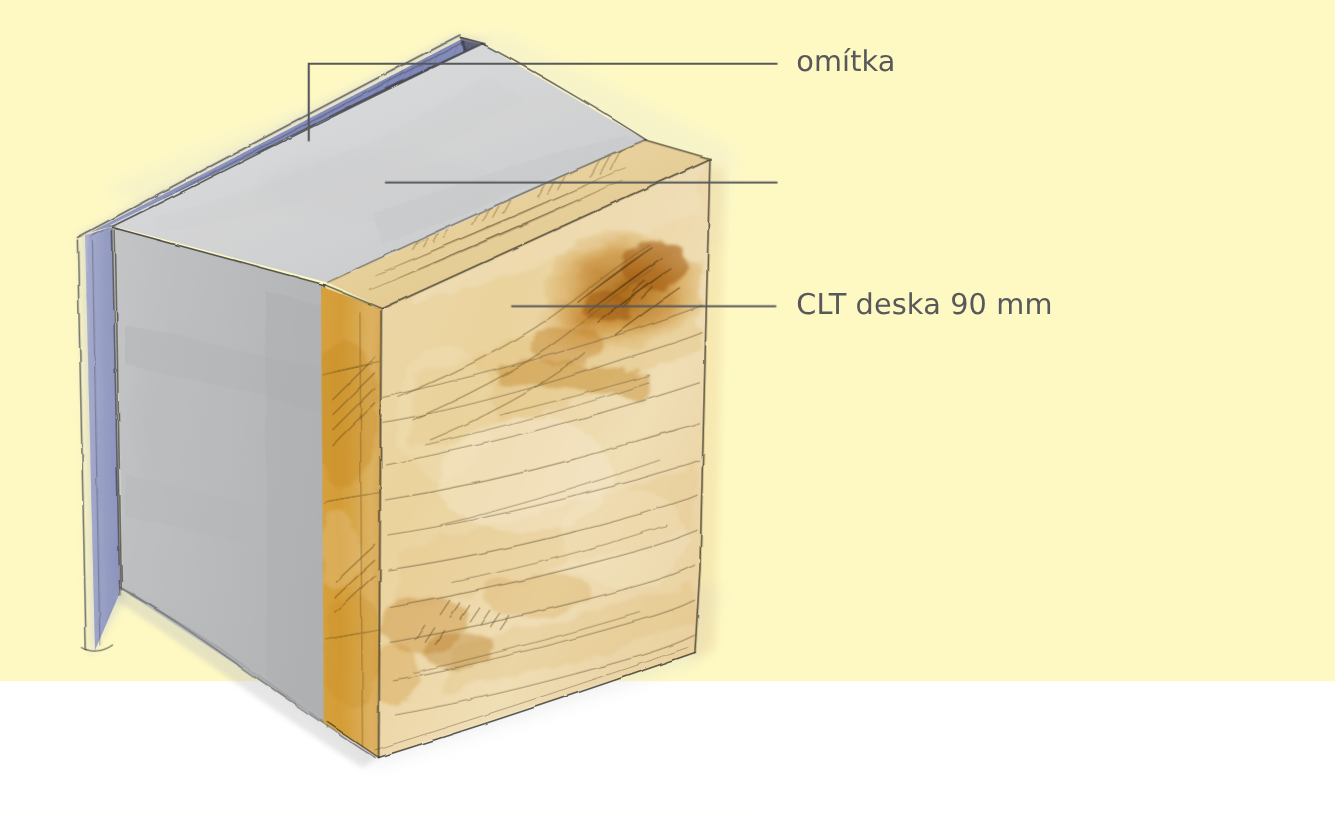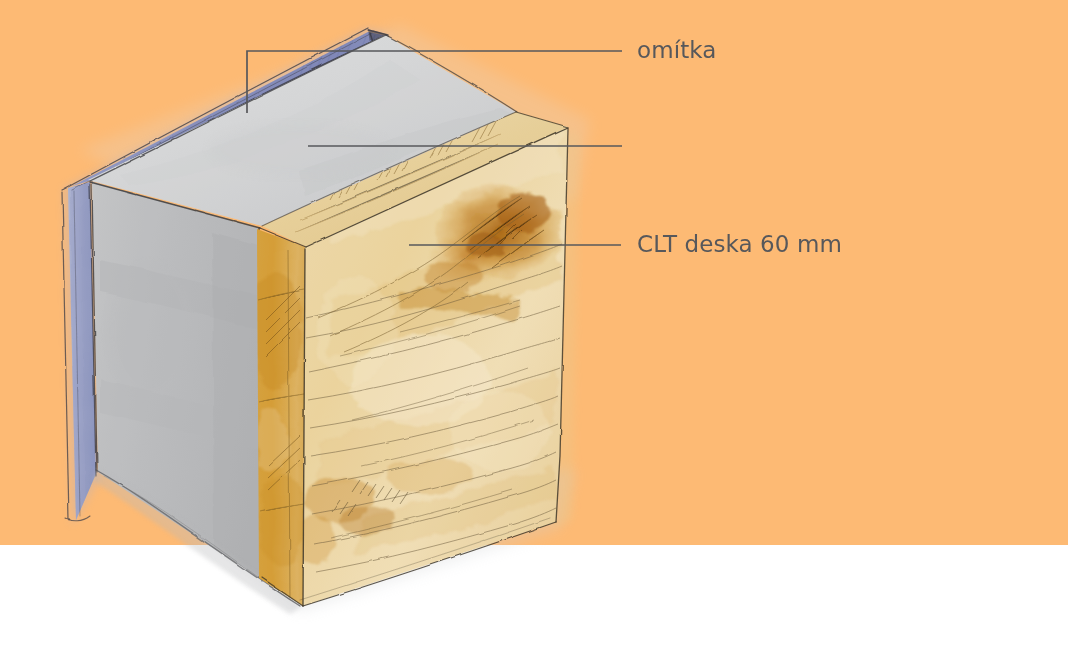--- a/index.html
+++ b/index.html
@@ -11,21 +11,21 @@
   body {
     width: 1068px;
     height: 650px;
     overflow: hidden;
     font-family: "DejaVu Sans", "Liberation Sans", sans-serif;
   }
   #stage {
     position: relative;
     width: 1068px;
     height: 545px;
-    background: #fdba74;
+    background: #fef9c3;
   }
   #figure {
     position: absolute;
     left: 0;
     top: 0;
     width: 1068px;
     height: 650px;
   }
   .callout-label {
     position: absolute;
@@ -407,15 +407,15 @@
       <line x1="308" y1="146" x2="622" y2="146"></line>
 
       <line x1="409" y1="245" x2="621" y2="245"></line>
     </g>
 
   </svg>
 
   <div class="callout-label" id="label-omitka">omítka</div>
 
 
-  <div class="callout-label" id="label-clt">CLT deska 60 mm</div>
+  <div class="callout-label" id="label-clt">CLT deska 90 mm</div>
 
 </div>
 
 </body></html>

